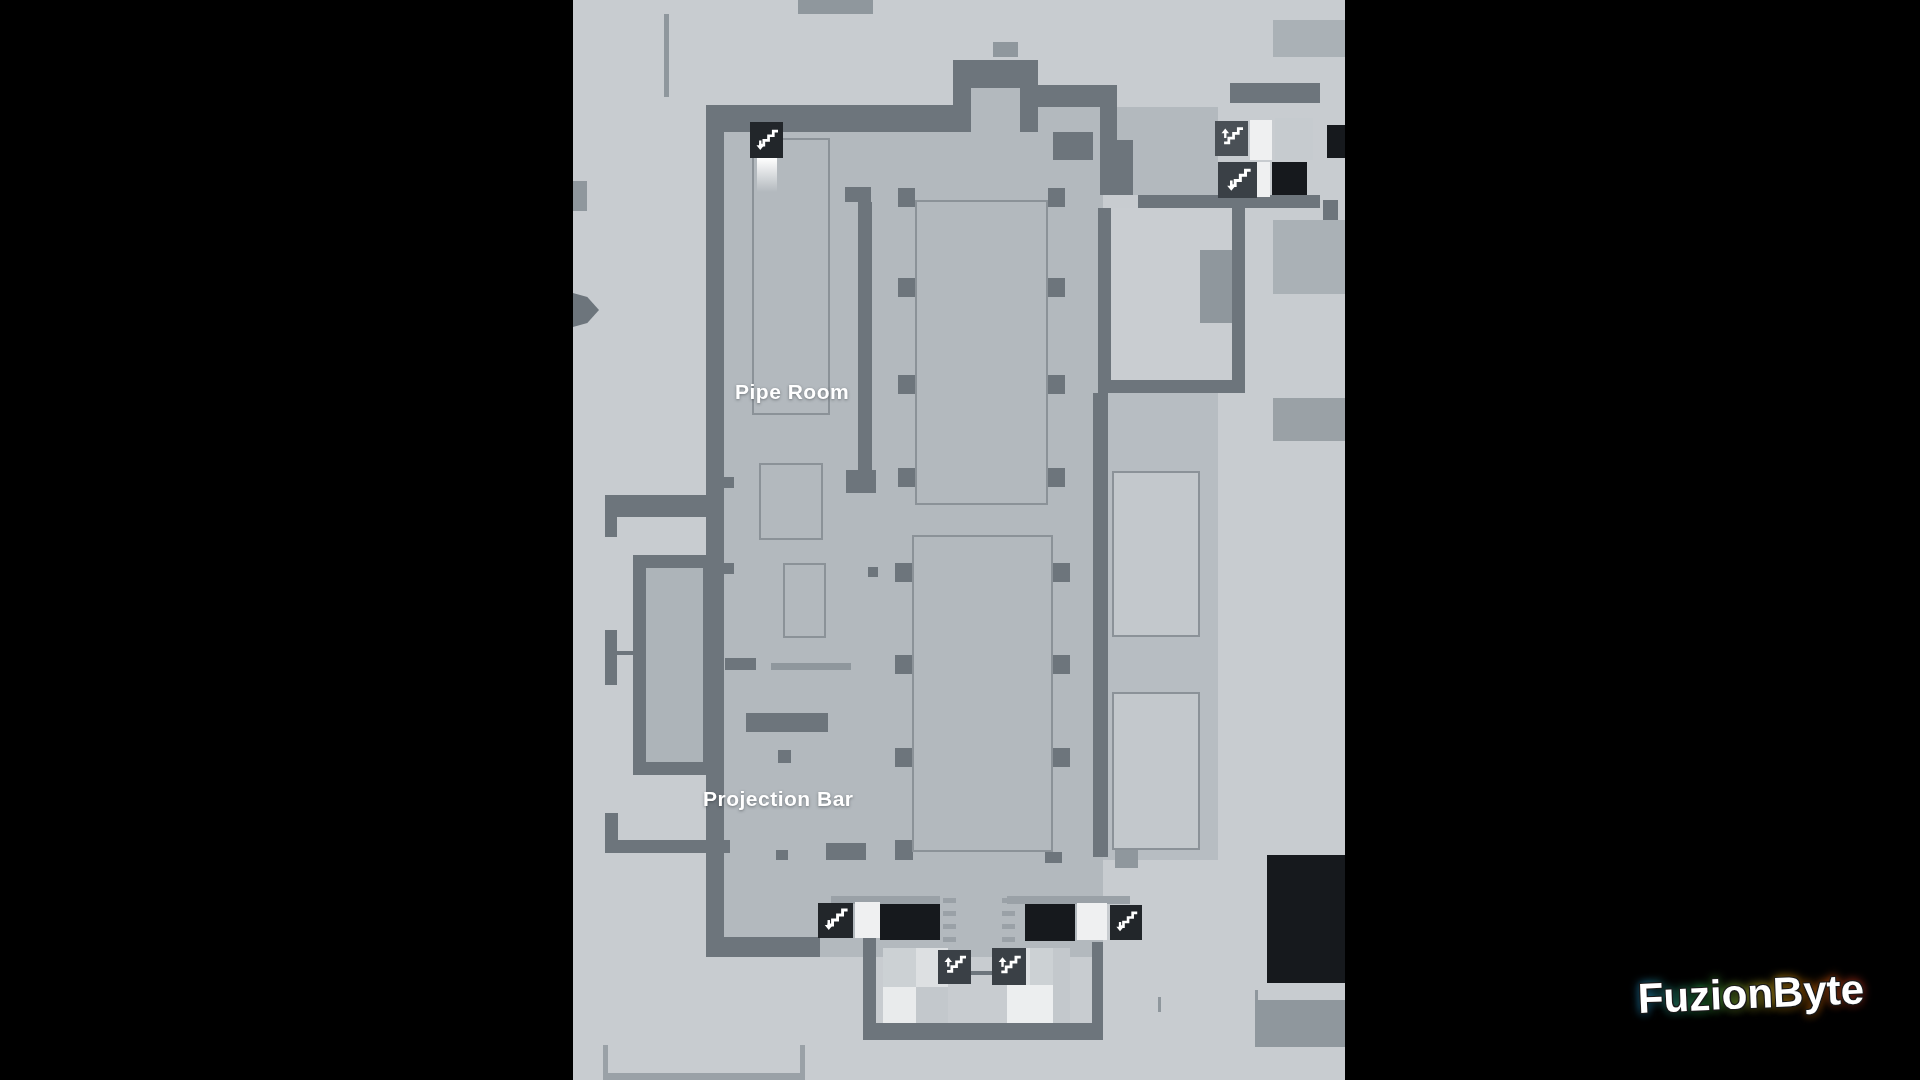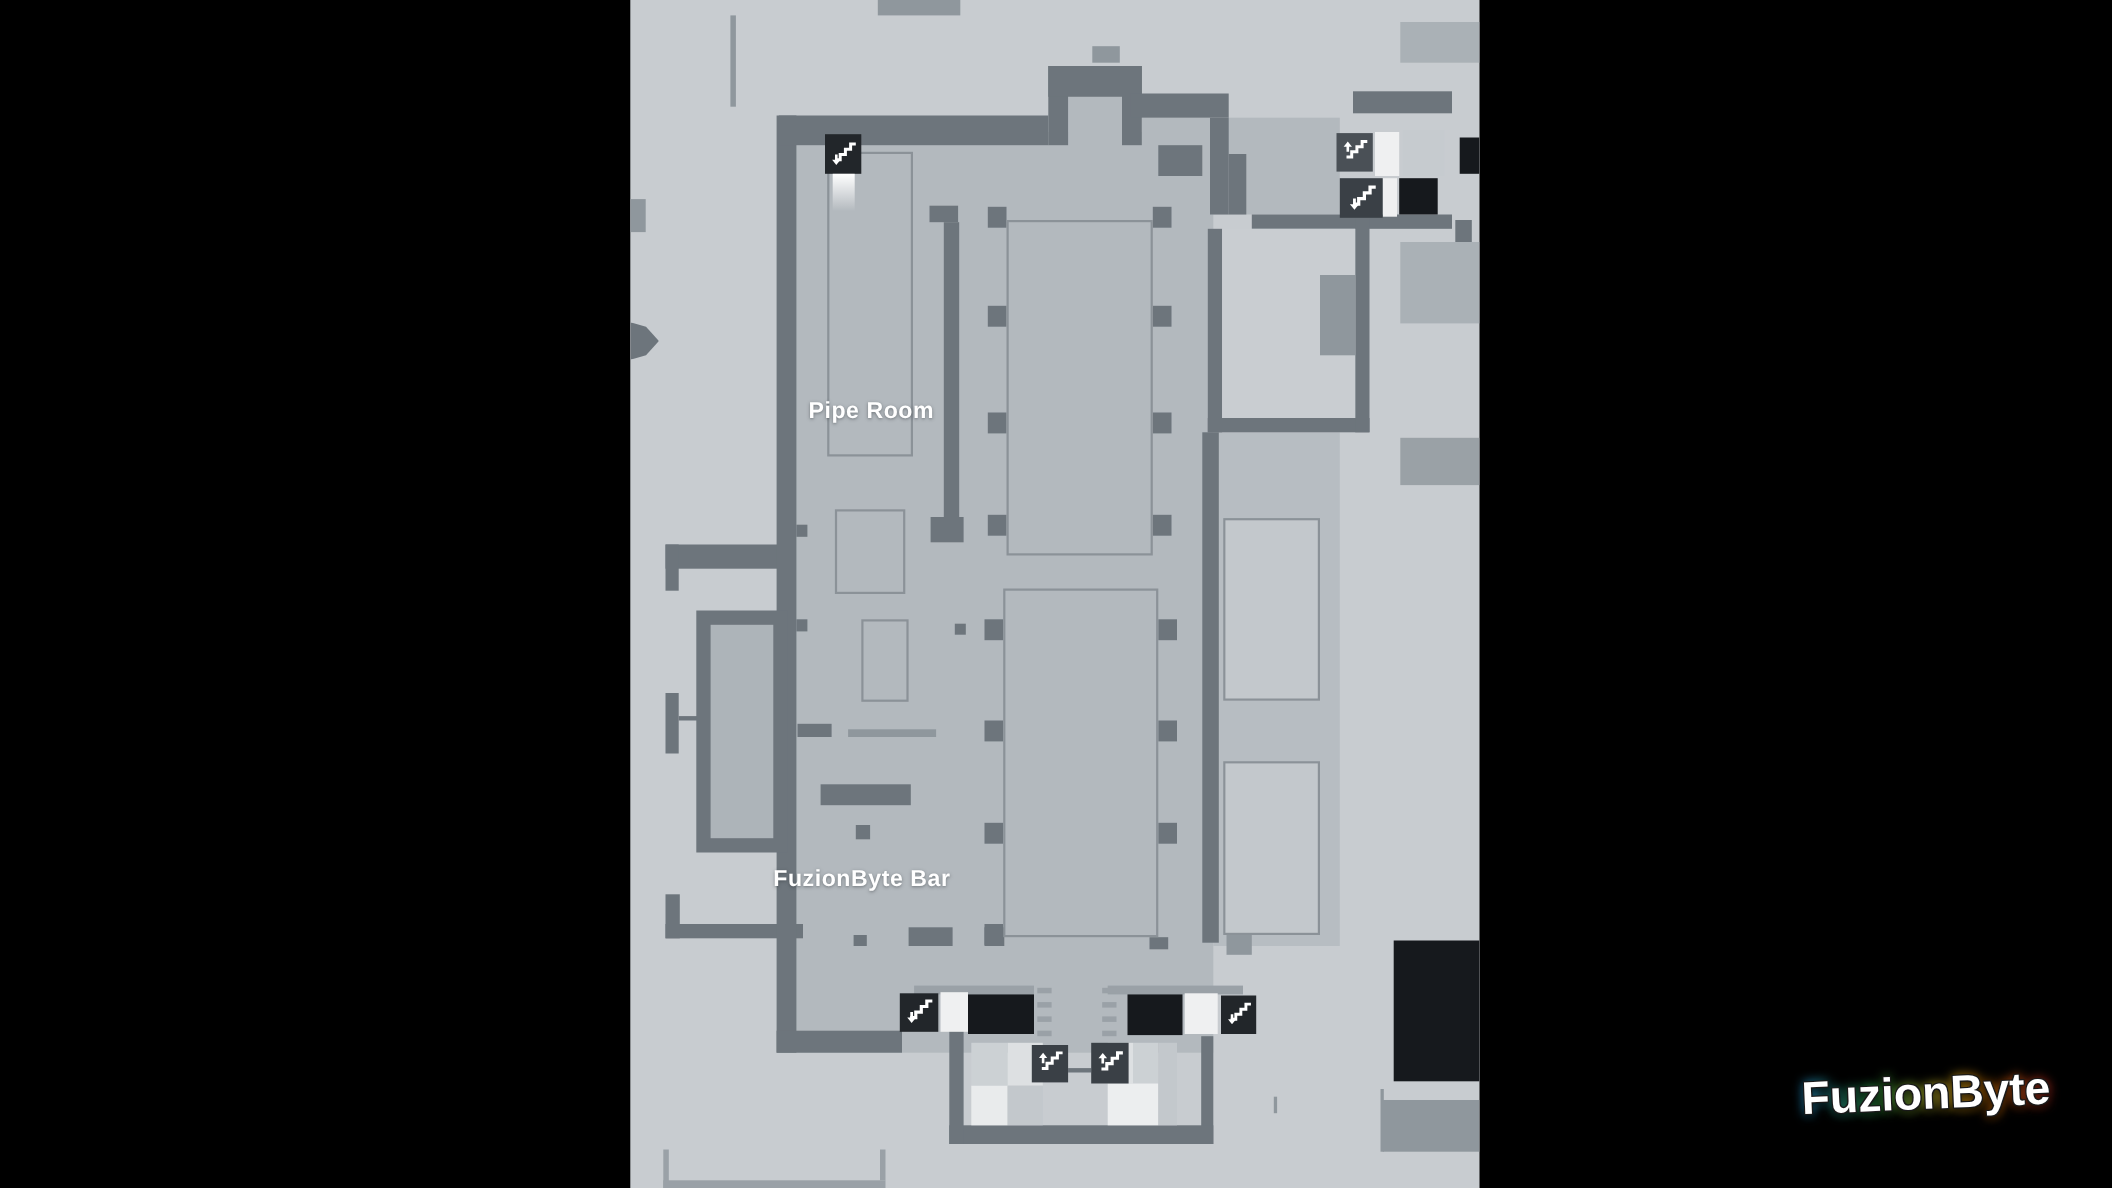--- a/index.html
+++ b/index.html
@@ -135,22 +135,22 @@
         <div class="outline" style="left: 342px; top: 200px; width: 133px; height: 305px;"></div>
         <div class="outline" style="left: 339px; top: 535px; width: 141px; height: 317px;"></div>
         <div class="outline" style="left: 179px; top: 138px; width: 78px; height: 277px;"></div>
         <div class="outline" style="left: 186px; top: 463px; width: 64px; height: 77px;"></div>
         <div class="outline" style="left: 210px; top: 563px; width: 43px; height: 75px;"></div>
         <div class="outline" style="left: 539px; top: 471px; width: 88px; height: 166px; background: rgb(195, 200, 204);"></div>
         <div class="outline" style="left: 539px; top: 692px; width: 88px; height: 158px; background: rgb(195, 200, 204);"></div>
         <div class="abs" style="left: 0px; top: 293px; width: 26px; height: 34px; background: rgb(109, 117, 124); clip-path: polygon(0px 0px, 55% 12%, 100% 50%, 55% 88%, 0px 100%);"></div>
       </div>
 
-    <div class="label" style="left:162px;top:362px;">Pipe Room</div>
-    <div class="label" style="left:130px;top:787px;">FuzionByte Bar</div>
+    <div class="label" style="left:162px;top:380px;">Pipe Room</div>
+    <div class="label" style="left:130px;top:787px;">Projection Bar</div>
 
     <div class="icon" style="left:177px;top:122px;width:33px;height:36px;background:#22262a;">
       <svg viewBox="0 0 24 24">
           <path d="M22 4h-4v4h-4v4h-4v4H6" fill="none" stroke="#fff" stroke-width="2.3"></path>
           <path d="M7 12v6" stroke="#fff" stroke-width="2"></path>
           <path d="M3.8 16L7 20l3.2-4z" fill="#fff"></path>
         </svg>
     </div>
     <div class="icon" style="left:642px;top:121px;width:33px;height:35px;background:#4a5056;">
       <svg viewBox="0 0 24 24">

